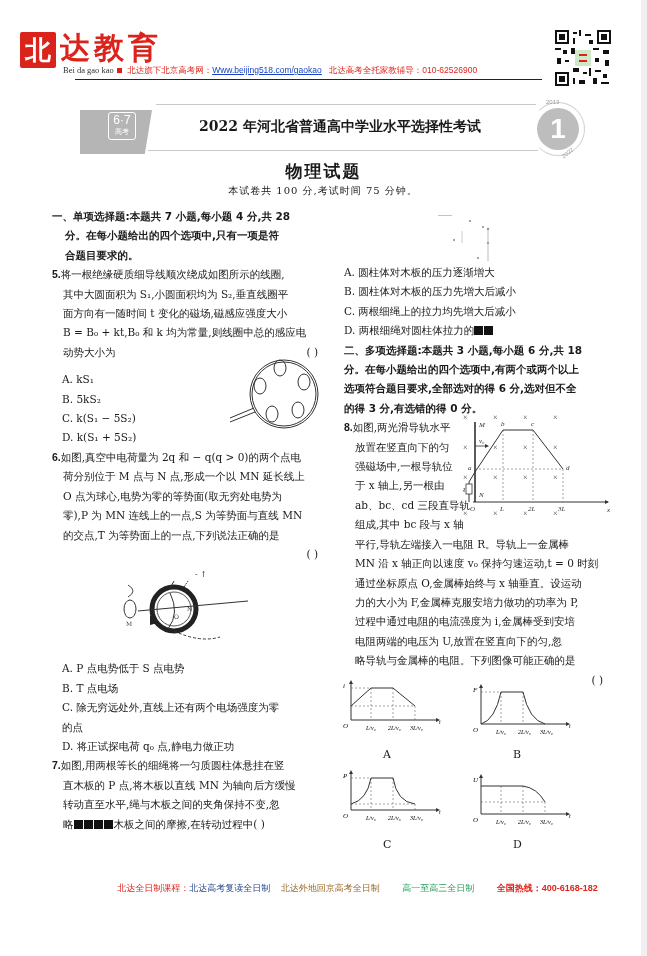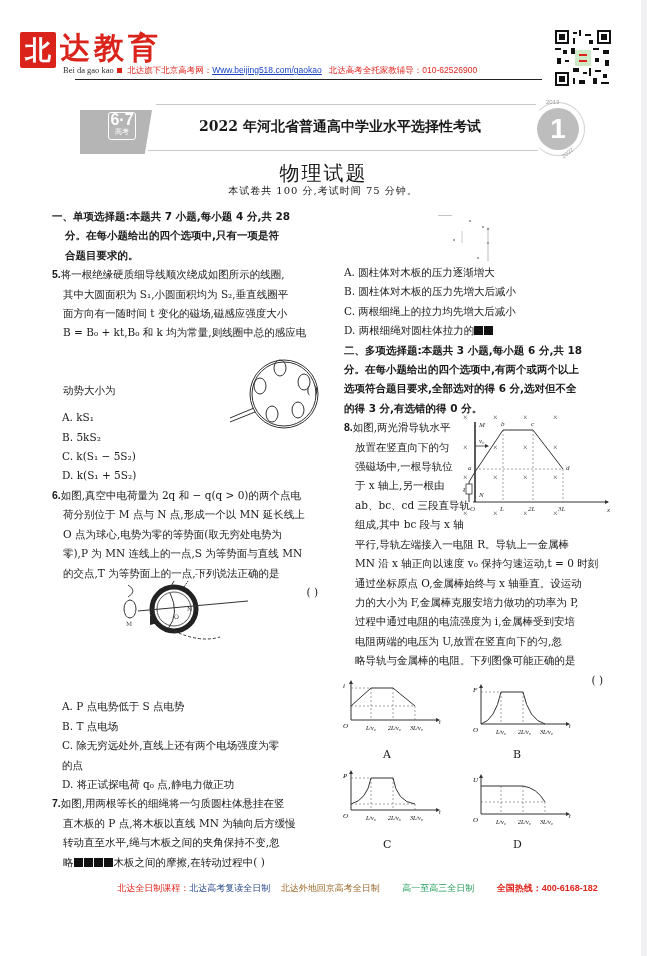--- a/index.html
+++ b/index.html
@@ -15,31 +15,31 @@
   .header-line .pinyin { color: #333; font-family: "Liberation Serif", serif; }
   .header-line .sq { display:inline-block; width:5px; height:5px; background:#d9231b; margin: 0 3px 0 3px; }
   .header-line .red { color: #e0261e; }
   .header-line .link { color: #1a44c4; text-decoration: underline; }
   .header-rule { position: absolute; left: 75px; top: 79px; width: 467px; height: 1px; background: #222; }
 
   .qr { position: absolute; left: 555px; top: 30px; width: 56px; height: 56px; background:#fff; }
   .qr svg { width: 56px; height: 56px; display:block; }
   .banner-tab { position: absolute; left: 0; top: 6px; width: 72px; height: 44px; background: #b5b5b5; clip-path: polygon(0 0, 100% 0, 90% 100%, 0 100%); }
   .badge67 { position: absolute; left: 28px; top: 112px; width: 28px; height: 28px; border: 1px solid #fff; border-radius: 3px; color: #fff; text-align: center; font-family: "Liberation Sans", sans-serif; }
-  .badge67 .n { font-size: 16px; font-weight: bold; line-height: 14px; }
+  .badge67 .n { font-size: 12px; font-weight: normal; line-height: 14px; }
   .badge67 .t { font-size: 7px; line-height: 10px; }
   .banner-rule-top { position: absolute; left: 156px; top: 104px; width: 380px; height: 1px; background: #c8c8c8; }
   .banner-rule-bot { position: absolute; left: 148px; top: 150px; width: 390px; height: 1px; background: #c8c8c8; }
   .exam-title { position: absolute; left: 150px; top: 118px; width: 380px; text-align: center; font-size: 14px; font-weight: bold; font-family: "DejaVu Serif", serif; }
   .circle-num { position: absolute; left: 537px; top: 108px; width: 42px; height: 42px; border-radius: 50%; background: #bdbdbd; color: #fff; font-family: "Liberation Sans", sans-serif; font-weight: bold; font-size: 28px; text-align: center; line-height: 42px; }
   .circle-ring { position: absolute; left: 531px; top: 102px; width: 54px; height: 54px; border-radius: 50%; border: 1px solid #d0d0d0; border-left-color: transparent; }
   .yr1 { position: absolute; left: 546px; top: 99px; font-size: 6px; color: #999; font-family: "Liberation Sans", sans-serif; }
   .yr2 { position: absolute; left: 561px; top: 150px; font-size: 6px; color: #999; font-family: "Liberation Sans", sans-serif; transform: rotate(-40deg); }
 
-  .subject { position: absolute; left: 0; top: 160px; width: 647px; text-align: center; font-size: 20px; font-weight: normal; font-family: "DejaVu Sans", sans-serif; letter-spacing: 2px; }
+  .subject { position: absolute; left: 0; top: 160px; width: 647px; text-align: center; font-size: 17px; font-weight: bold; font-family: "DejaVu Sans", sans-serif; letter-spacing: 2px; }
   .subtitle { position: absolute; left: 0; top: 184px; width: 646px; text-align: center; font-size: 10px; font-family: "DejaVu Serif", serif; letter-spacing: 1px; }
 
   
   .col { position: absolute; font-size: 10.5px; line-height: 19.4px; }
   .col.left { left: 52px; top: 207px; width: 272px; }
   .col.right { left: 344px; top: 207px; width: 265px; }
   .sec { font-family: "DejaVu Sans", sans-serif; font-weight: bold; font-size: 10.5px; }
   .sec .indent { padding-left: 13px; display: block; }
   .qnum { font-family: "Liberation Sans", sans-serif; font-weight: bold; }
   .qbody { padding-left: 11px; }
@@ -146,21 +146,21 @@
     <span>一、单项选择题:本题共 7 小题,每小题 4 分,共 28</span>
     <span class="indent">分。在每小题给出的四个选项中,只有一项是符</span>
     <span class="indent">合题目要求的。</span>
   </div>
 
   <div>
     <div><span class="qnum">5.</span><span>将一根绝缘硬质细导线顺次绕成如图所示的线圈,</span></div>
     <div class="qbody">其中大圆面积为 S₁,小圆面积均为 S₂,垂直线圈平</div>
     <div class="qbody">面方向有一随时间 t 变化的磁场,磁感应强度大小</div>
     <div class="qbody">B = B₀ + kt,B₀ 和 k 均为常量,则线圈中总的感应电</div>
-    <div class="qbody" style="display:flex;justify-content:space-between;margin-top:38px;">
+    <div class="qbody" style="display:flex;justify-content:space-between;">
         <span>动势大小为</span>
         <span style="padding-right:6px;">(      )</span>
       </div>
     <div style="height:8px"></div>
     <div class="opt">A. kS₁</div>
     <div class="opt">B. 5kS₂</div>
     <div class="opt">C. k(S₁ − 5S₂)</div>
     <div class="opt">D. k(S₁ + 5S₂)</div>
   </div>
 

